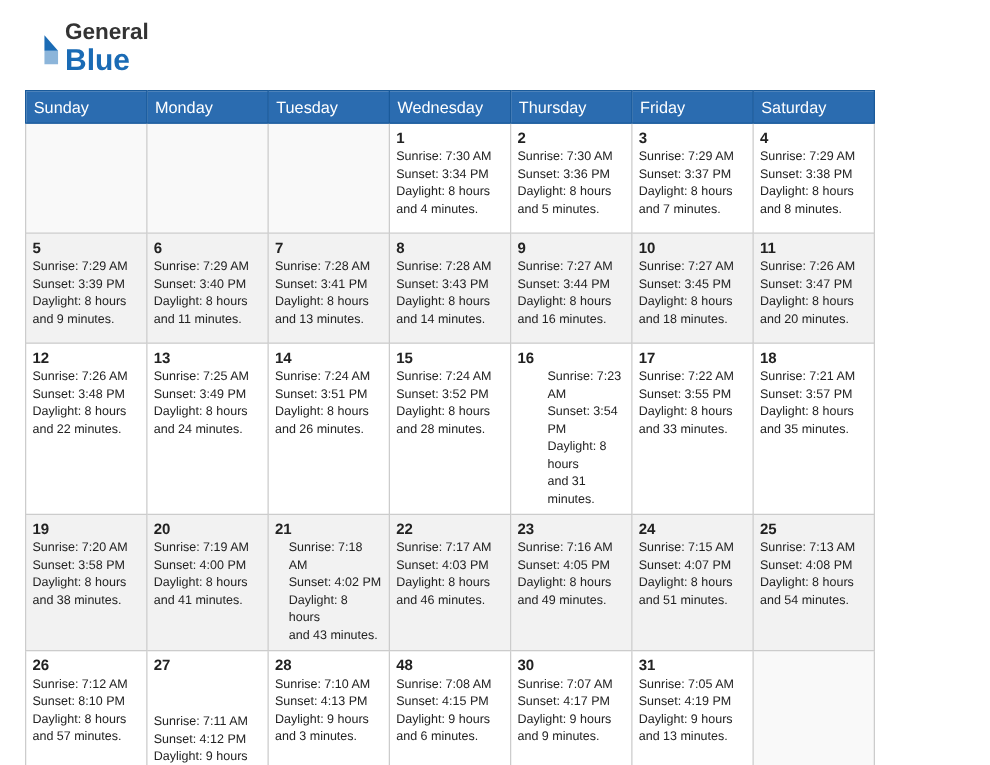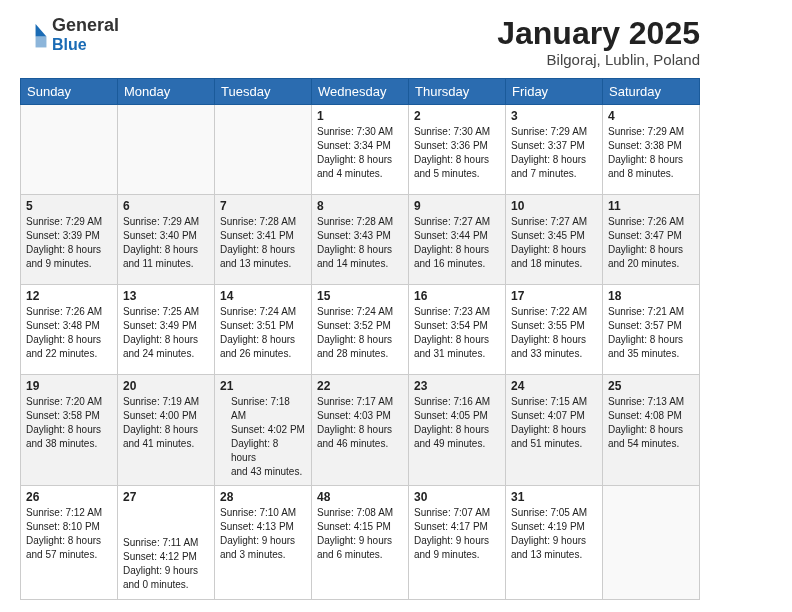--- a/index.html
+++ b/index.html
@@ -32,21 +32,21 @@
       display: flex;
       flex-direction: column;
       line-height: 1.1;
     }
     .logo-general {
       font-size: 18px;
       font-weight: bold;
       color: #333;
     }
     .logo-blue {
-      font-size: 16px;
+      font-size: 24px;
       font-weight: bold;
       color: #1a6bb5;
     }
     .logo-icon {
       width: 28px;
       height: 28px;
     }
     .title-block {
       text-align: right;
     }
@@ -109,24 +109,20 @@
   <div class="header">
     <div class="logo">
       <svg class="logo-icon" viewBox="0 0 36 36">
         <polygon points="20,4 34,20 20,20" fill="#1a6bb5"></polygon>
         <polygon points="20,20 34,20 34,34 20,34" fill="#1a6bb5" opacity="0.5"></polygon>
       </svg>
       <div class="logo-text">
         <span class="logo-general">General</span>
         <span class="logo-blue">Blue</span>
       </div>
-    </div>
-    <div class="title-block">
-      <div class="title-month">January 2025</div>
-      <div class="title-location">Bilgoraj, Lublin, Poland</div>
     </div>
   </div>
 
   <table class="calendar">
     <thead>
       <tr>
         <th>Sunday</th>
         <th>Monday</th>
         <th>Tuesday</th>
         <th>Wednesday</th>
@@ -244,21 +240,21 @@
           </td>
           <td>
             <span class="day-number">15</span>
             <div class="day-info" style="white-space: pre-line;">Sunrise: 7:24 AM
 Sunset: 3:52 PM
 Daylight: 8 hours
 and 28 minutes.</div>
           </td>
           <td>
             <span class="day-number">16</span>
-            <div class="day-info" style="white-space: pre-line;">Sunrise: 7:23 AM
+            <div class="day-info" style="white-space: pre-line; margin-left: 24px;">Sunrise: 7:23 AM
 Sunset: 3:54 PM
 Daylight: 8 hours
 and 31 minutes.</div>
           </td>
           <td>
             <span class="day-number">17</span>
             <div class="day-info" style="white-space: pre-line;">Sunrise: 7:22 AM
 Sunset: 3:55 PM
 Daylight: 8 hours
 and 33 minutes.</div>

